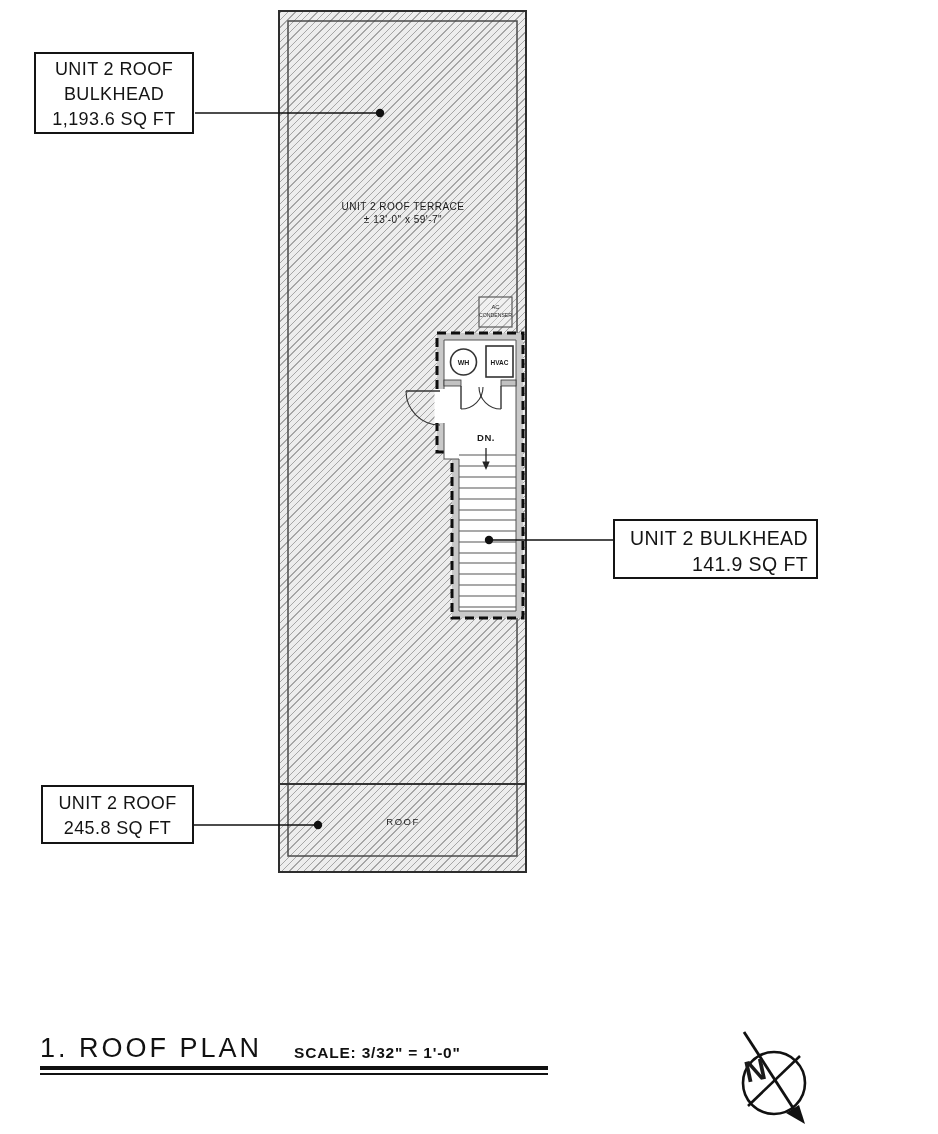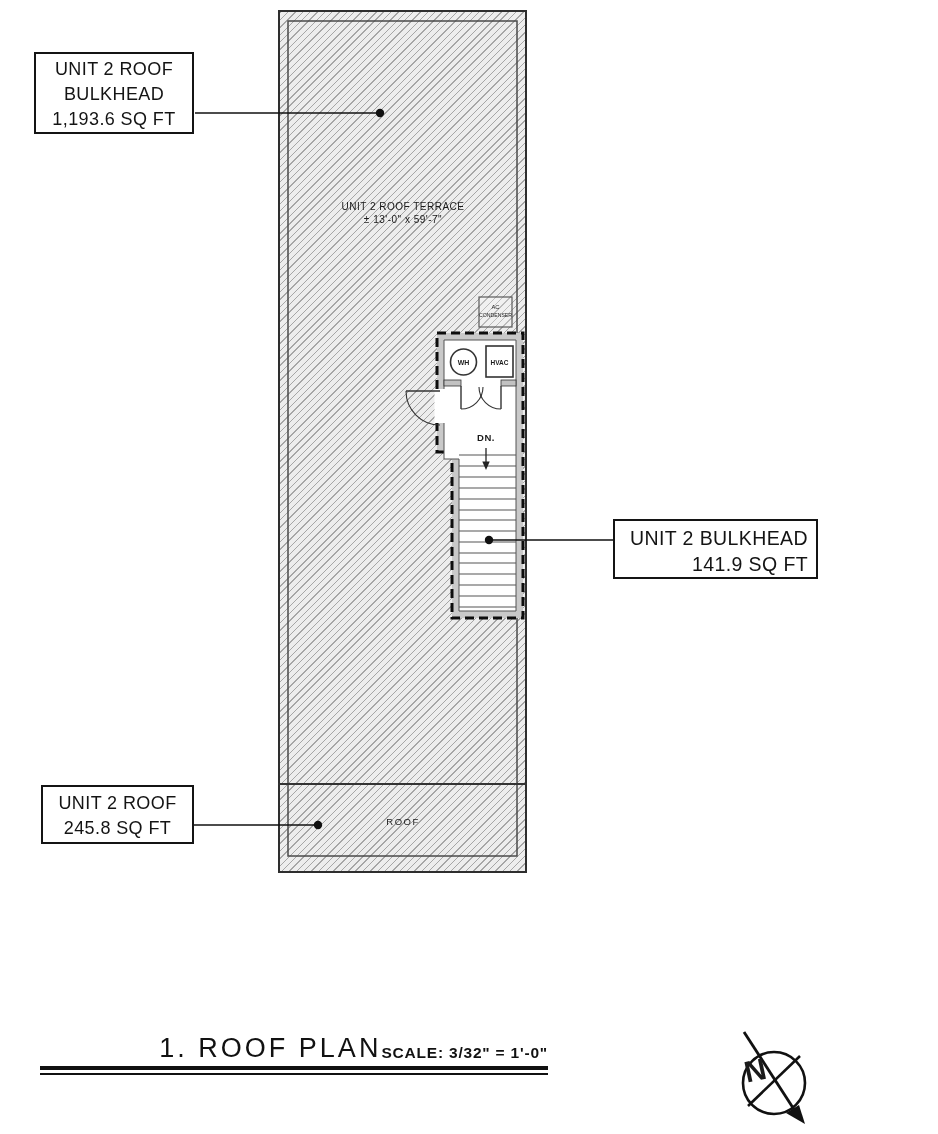--- a/index.html
+++ b/index.html
@@ -23,21 +23,21 @@
     padding:3px 8px;white-space:nowrap;
   }
   .callout.right{text-align:center;}
   .callout.left{text-align:right;}
   #terrace-callout{left:34px;top:52px;width:160px;height:82px;}
   #bulkhead-callout{left:613px;top:519px;width:205px;height:60px;font-size:19.5px;line-height:26px;padding-top:4px;}
   #roof-callout{left:41px;top:785px;width:153px;height:59px;padding-top:4px;}
   
   #title-row{
     left:40px;top:1028px;width:508px;height:36px;display:flex;
-    justify-content:flex-end;align-items:flex-end;
+    justify-content:flex-start;align-items:flex-end;gap:32px;
   }
   #plan-title{font-size:27px;letter-spacing:3px;color:#111;}
   #plan-scale{font-size:15.5px;font-weight:bold;letter-spacing:.8px;color:#111;padding-bottom:2px;}
   #rule-thick{left:40px;top:1066px;width:508px;height:4px;background:#111;}
   #rule-thin{left:40px;top:1073px;width:508px;height:1.6px;background:#111;}
 </style>
 </head>
 <body>
 
 <div id="canvas">

